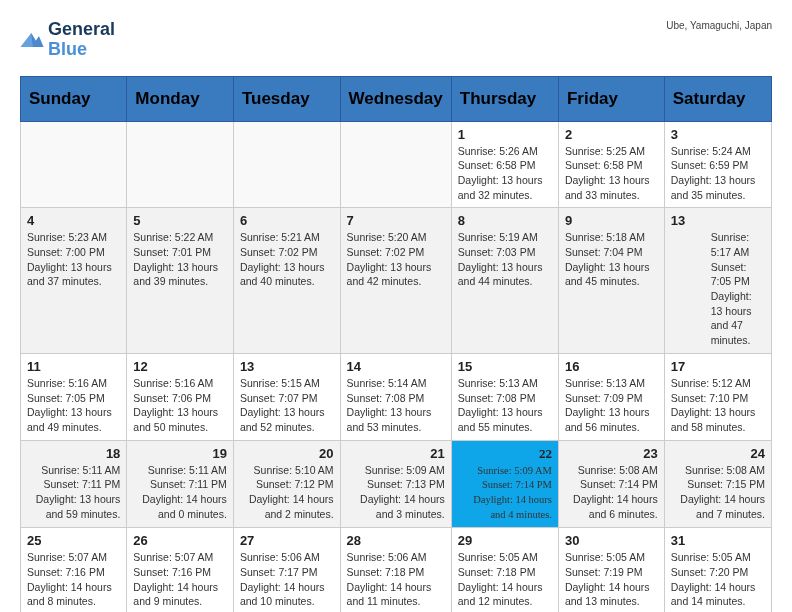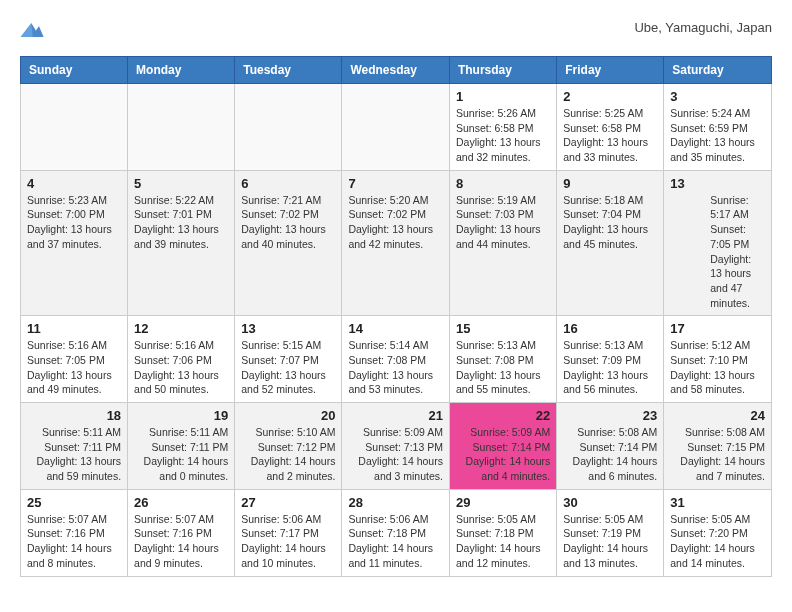--- a/index.html
+++ b/index.html
@@ -36,34 +36,34 @@
     }
     .title-block {
       text-align: right;
     }
     .month-title {
       font-size: 36px;
       font-weight: bold;
       color: #1a3a5c;
     }
     .location {
-      font-size: 13px;
+      font-size: 10px;
       color: #444;
     }
     .calendar {
       width: 100%;
       border-collapse: collapse;
       border: 1px solid #ccc;
     }
     .calendar th {
       background: #3a7abf;
-      color: #ffffff;
+      color: #000000;
       text-align: left;
-      padding: 6px 8px;
-      font-size: 12px;
+      padding: 12px 8px;
+      font-size: 17px;
       border: 1px solid #2a5a9f;
     }
     .calendar td {
       border: 1px solid #ccc;
       vertical-align: top;
       padding: 5px 6px;
       width: 108px;
       min-height: 80px;
       background: #fff;
       font-size: 11px;
@@ -100,20 +100,24 @@
   </style>
 </head>
 <body>
 
 <div class="header">
   <div class="logo">
     <svg class="logo-icon" viewBox="0 0 30 26">
       <polygon points="0,22 14,4 20,14 24,8 30,22" fill="#4a90d9" opacity="0.85"></polygon>
       <polygon points="14,4 20,14 24,8 30,22 16,22" fill="#3a7abf" opacity="0.6"></polygon>
     </svg>
+    <div class="logo-text">
+      <div>General</div>
+      <div><span>Blue</span></div>
+    </div>
   </div>
   <div class="title-block">
     <div class="location">Ube, Yamaguchi, Japan</div>
   </div>
 </div>
 
 <table class="calendar">
   <thead>
     <tr>
     <th>Sunday</th>
@@ -163,21 +167,21 @@
         </td>
         <td style="background: rgb(242, 242, 242);">
           <span class="day-num">5</span>
           <div class="day-content" style="white-space: pre-line;">Sunrise: 5:22 AM
 Sunset: 7:01 PM
 Daylight: 13 hours
 and 39 minutes.</div>
         </td>
         <td style="background: rgb(242, 242, 242);">
           <span class="day-num">6</span>
-          <div class="day-content" style="white-space: pre-line;">Sunrise: 7:21 AM
+          <div class="day-content" style="white-space: pre-line;">Sunrise: 5:21 AM
 Sunset: 7:02 PM
 Daylight: 13 hours
 and 40 minutes.</div>
         </td>
         <td style="background: rgb(242, 242, 242);">
           <span class="day-num">7</span>
           <div class="day-content" style="white-space: pre-line;">Sunrise: 5:20 AM
 Sunset: 7:02 PM
 Daylight: 13 hours
 and 42 minutes.</div>
@@ -277,21 +281,21 @@
 Daylight: 14 hours
 and 2 minutes.</div>
         </td>
         <td style="background: rgb(242, 242, 242);">
           <span class="day-num">21</span>
           <div class="day-content" style="white-space: pre-line;">Sunrise: 5:09 AM
 Sunset: 7:13 PM
 Daylight: 14 hours
 and 3 minutes.</div>
         </td>
-        <td style="background: #ec4899;">
+        <td style="background: #0ea5e9; font-family: Liberation Serif, serif;">
           <span class="day-num">22</span>
           <div class="day-content" style="white-space: pre-line;">Sunrise: 5:09 AM
 Sunset: 7:14 PM
 Daylight: 14 hours
 and 4 minutes.</div>
         </td>
         <td style="background: rgb(242, 242, 242);">
           <span class="day-num">23</span>
           <div class="day-content" style="white-space: pre-line;">Sunrise: 5:08 AM
 Sunset: 7:14 PM

